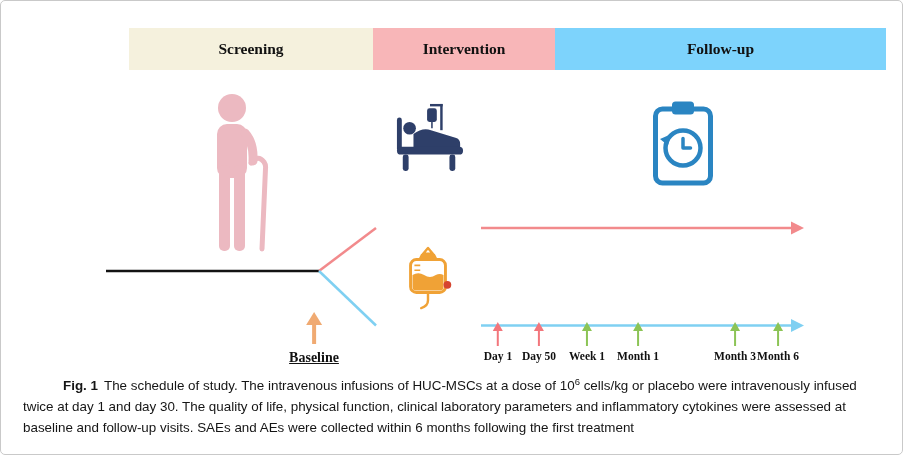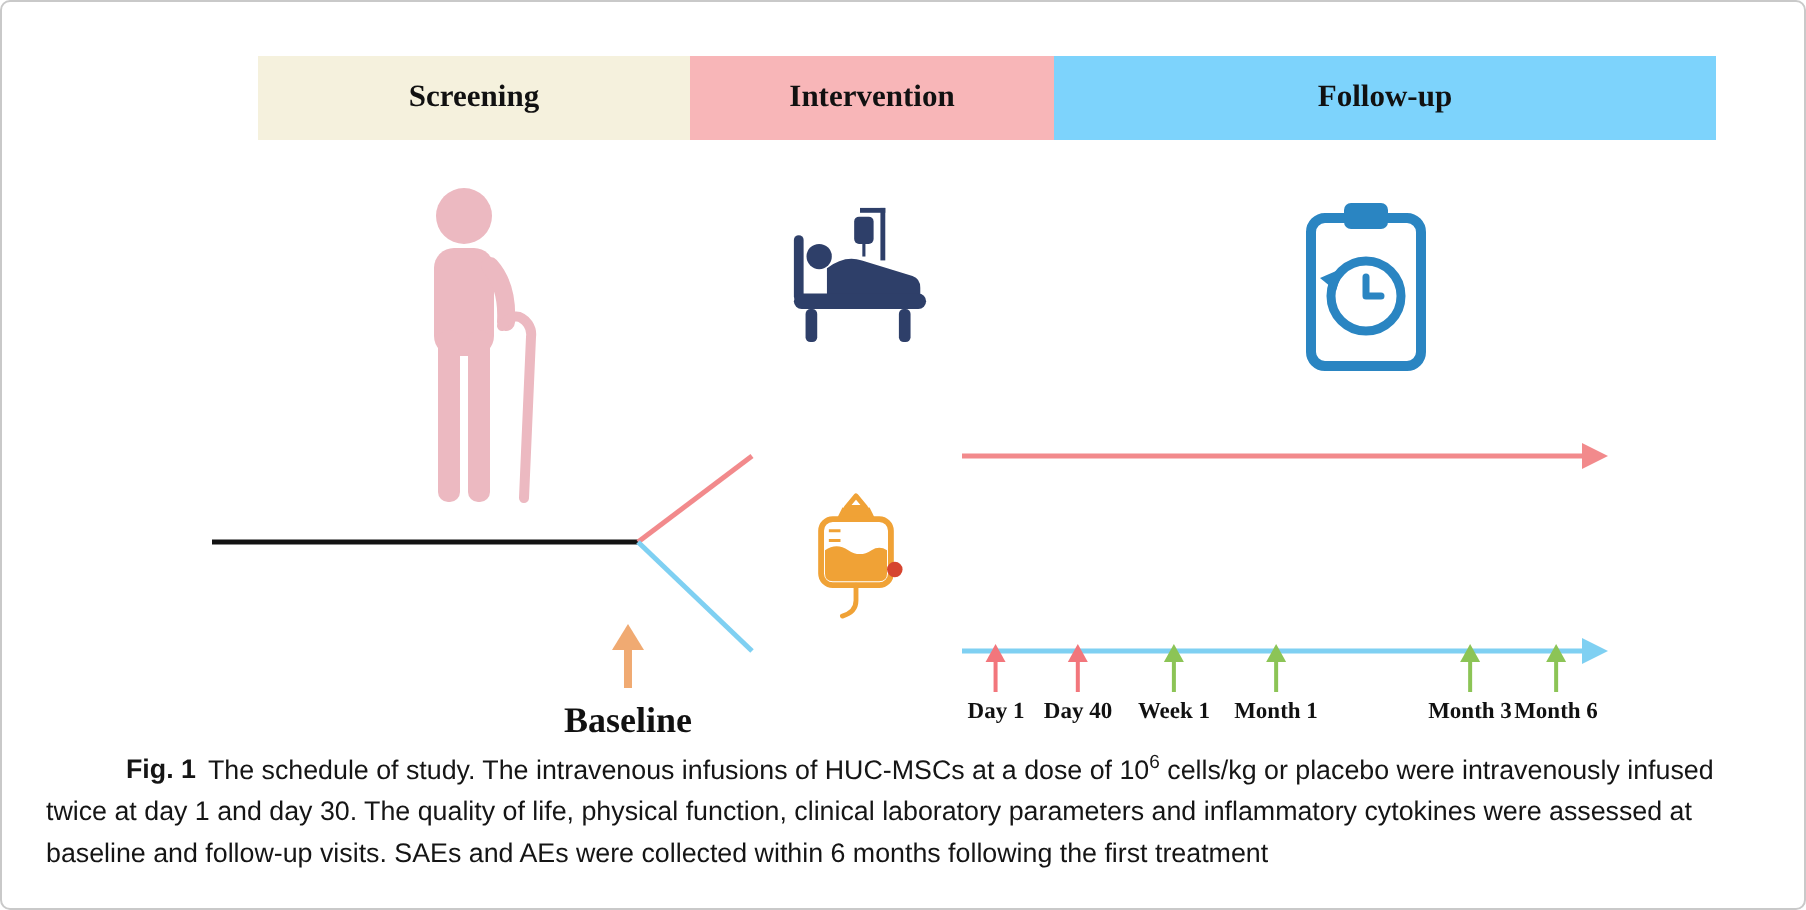--- a/index.html
+++ b/index.html
@@ -9,21 +9,21 @@
   .figure-canvas {
     position:relative; width:903px; height:455px;
     background:#fff; border:1px solid #c9c9c9; border-radius:5px;
     overflow:hidden;
   }
 
   
   .phase-bar { position:absolute; left:128px; top:27px; height:42px; display:flex; z-index:2; }
   .phase { display:flex; align-items:center; justify-content:center;
            font-weight:bold; font-size:15.5px; color:#111; }
-  .phase.w1 { width:216px; }
+  .phase.w1 { width:244px; }
   .phase.w2 { width:182px; }
   .phase.w3 { width:331px; }
 
   
   .icon-wrap { position:absolute; z-index:2; line-height:0; }
   #patient-icon   { left:204px; top:92px; }
   #bed-icon       { left:394px; top:100px; }
   #clipboard-icon { left:650px; top:97px; }
   #ivbag-icon     { left:399px; top:245px; z-index:4; }
 
@@ -43,21 +43,21 @@
   .up-marker .head { width:0; height:0;
                border-left:5.5px solid transparent; border-right:5.5px solid transparent;
                border-bottom:9px solid var(--c,#000); }
   .up-marker .stem { width:2.5px; height:16px; background:var(--c,#000); margin-top:-1px; }
   .up-marker .tp-label { margin-top:4px; font-size:11.5px; font-weight:bold;
                white-space:nowrap; color:#111; }
 
   .baseline-marker { top:311px; left:313px; }
   .baseline-marker .head { border-left-width:8px; border-right-width:8px; border-bottom-width:13px; }
   .baseline-marker .stem { width:3.5px; height:20px; }
-  .baseline-marker .tp-label { font-size:18px; margin-top:6px; }
+  .baseline-marker .tp-label { font-size:14px; margin-top:6px;text-decoration:underline; }
 
   .tp { top:321px; }
 
   
   .caption { position:absolute; left:22px; top:374px; width:859px;
              font-family:"Liberation Sans", sans-serif; font-size:13.4px;
              line-height:1.56; color:#151515; z-index:2; }
   .caption .fig-label { font-weight:bold; margin-right:6px;padding-left:40px; }
   .caption sup { font-size:9.5px; }
 </style>
@@ -144,21 +144,21 @@
   </div>
 
   <div class="up-marker tp" style="left: 497px; --c: #f2767c;">
     <div class="head"></div>
       <div class="stem"></div>
     <div class="tp-label">Day 1</div>
   </div>
   <div class="up-marker tp" style="left: 538px; --c: #f2767c;">
     <div class="head"></div>
       <div class="stem"></div>
-    <div class="tp-label">Day 40</div>
+    <div class="tp-label">Day 50</div>
   </div>
   <div class="up-marker tp" style="left: 586px; --c: #8cc456;">
     <div class="head"></div>
       <div class="stem"></div>
     <div class="tp-label">Week 1</div>
   </div>
   <div class="up-marker tp" style="left: 637px; --c: #8cc456;">
     <div class="head"></div>
       <div class="stem"></div>
     <div class="tp-label">Month 1</div>

